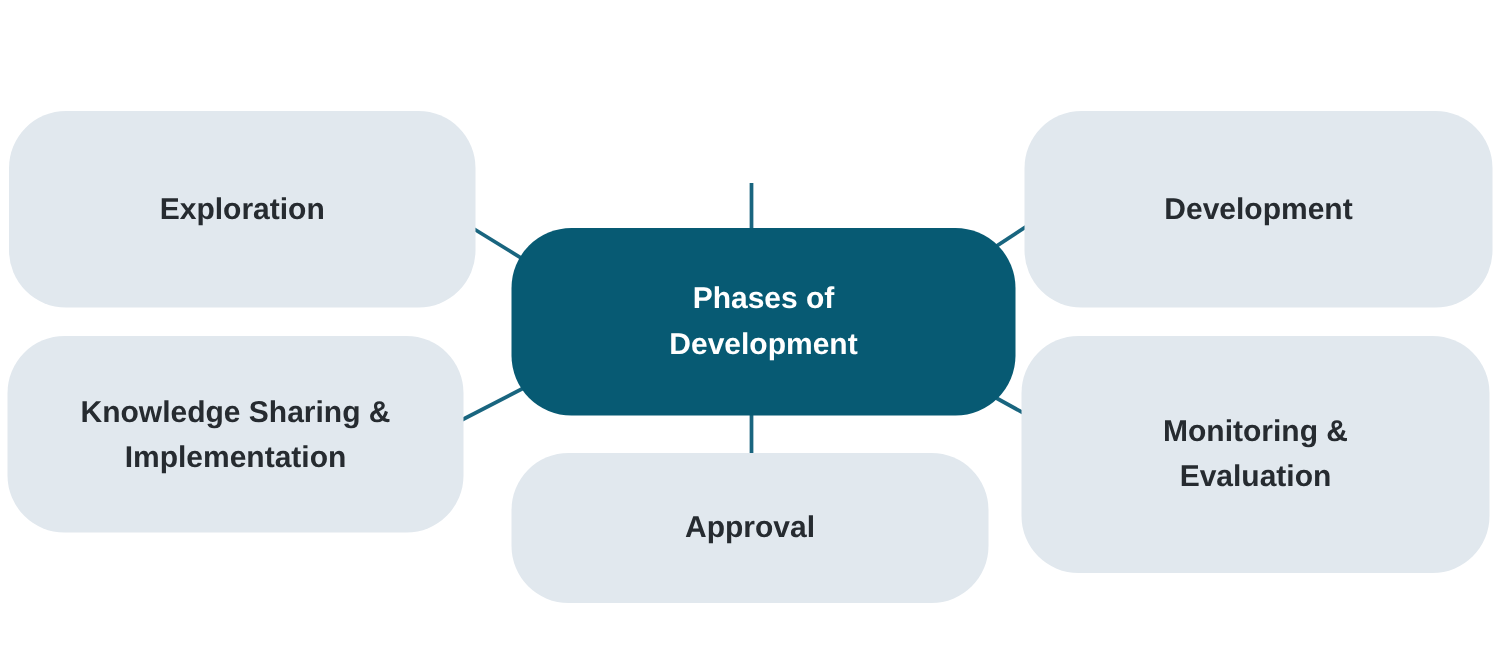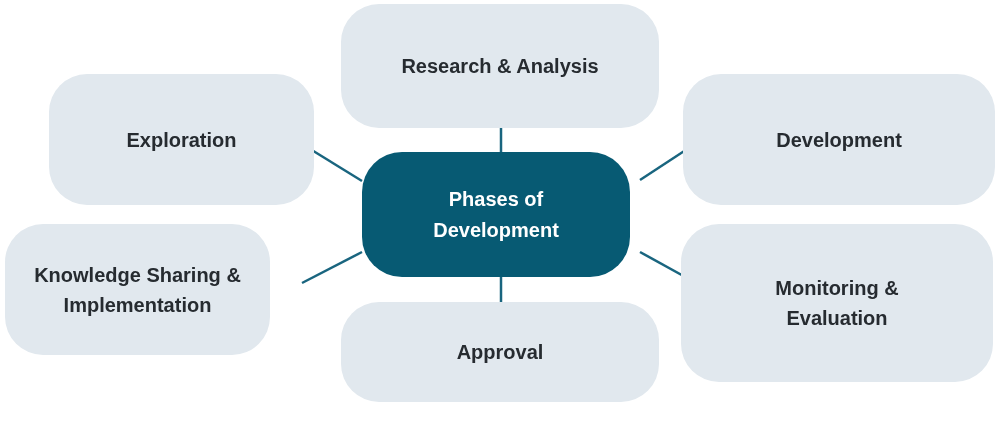--- a/index.html
+++ b/index.html
@@ -49,44 +49,41 @@
     padding:0 14px;
   }
   .node.center{
     background:var(--center-fill);
     color:var(--center-text);
     border-radius:40px;
     line-height:31px;
   }
   
   .pos-research   {left:341px; top:4px;   width:318px; height:124px;}
-  .pos-exploration{left:6px;   top:74px;  width:265px; height:131px;margin-left:43px;}
+  .pos-exploration{left:6px;   top:74px;  width:311px; height:131px;}
   .pos-development{left:683px; top:74px;  width:312px; height:131px;}
-  .pos-knowledge  {left:5px;   top:224px; width:265px; height:131px;}
+  .pos-knowledge  {left:5px;   top:224px; width:304px; height:131px;}
   .pos-monitoring {left:681px; top:224px; width:312px; height:158px;}
   .pos-approval   {left:341px; top:302px; width:318px; height:100px;}
-  .pos-center     {left:362px; top:152px; width:268px; height:125px;}
+  .pos-center     {left:341px; top:152px; width:336px; height:125px;}
 </style>
 </head>
 <body>
 
 <div class="stage">
 
   <svg class="connectors" viewBox="0 0 1000 430" xmlns="http://www.w3.org/2000/svg" aria-hidden="true">
     <line x1="501" y1="122" x2="501" y2="158"></line>
     <line x1="501" y1="272" x2="501" y2="308"></line>
     <line x1="302" y1="144" x2="362" y2="181"></line>
     <line x1="698" y1="142" x2="640" y2="180"></line>
     <line x1="302" y1="283" x2="362" y2="252"></line>
     <line x1="640" y1="252" x2="698" y2="284"></line>
   </svg>
 
-  <div class="node pos-research">
-    <span class="label">Research &amp; Analysis</span>
-  </div>
 
   <div class="node pos-exploration">
     <span class="label">Exploration</span>
   </div>
 
   <div class="node pos-development">
     <span class="label">Development</span>
   </div>
 
   <div class="node pos-knowledge">

